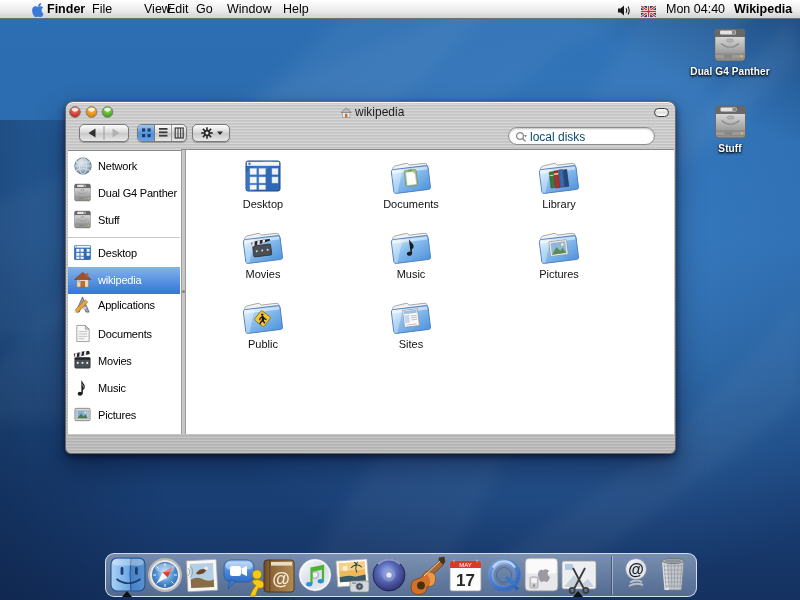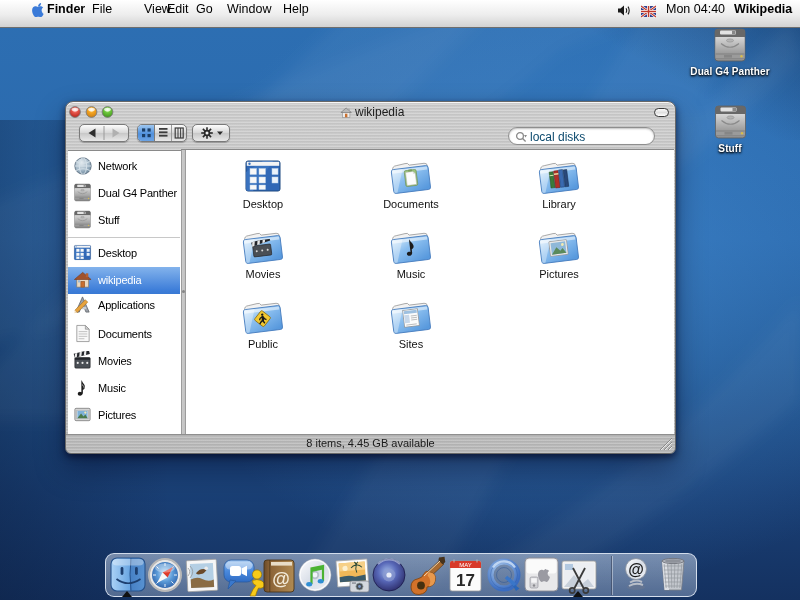--- a/index.html
+++ b/index.html
@@ -1,20 +1,20 @@
 <!DOCTYPE html>
 <html><head>
 <meta charset="utf-8">
 <style>
   * { margin:0; padding:0; box-sizing:border-box; }
   html,body { width:800px; height:600px; overflow:hidden; }
   body { font-family:"Liberation Sans", sans-serif; position:relative; background:#2a6cb0; }
 
   
-  #menubar { position:absolute; left:0; top:0; width:800px; height:28px;
+  #menubar { position:absolute; left:0; top:0; width:800px; height:19px;
     background:linear-gradient(#ffffff, #ededed 55%, #d2d2d2);
     border-bottom:1px solid #6e6e6e;
     font-size:12.5px; color:#000; z-index:5; }
   .mi { position:absolute; top:2px; height:15px; line-height:15px; white-space:nowrap; }
 
   
   #win { position:absolute; left:65px; top:101px; width:611px; height:353px;
     border-radius:8px 8px 6px 6px;
     background:
       repeating-linear-gradient(0deg, rgba(255,255,255,0.17) 0px, rgba(255,255,255,0.17) 1px, rgba(80,80,80,0.12) 2px, rgba(140,140,140,0.07) 3px),
@@ -507,34 +507,20 @@
       <g stroke="#b0b0b0" stroke-width="0.8">
           <line x1="8" y1="7" x2="14" y2="7"></line>
           <line x1="8" y1="9" x2="14" y2="9"></line>
           <line x1="8" y1="11" x2="14" y2="11"></line>
           <line x1="2.5" y1="15.5" x2="13" y2="15.5"></line>
         </g>
     </svg>
     <div style="margin-top:3px;">Sites</div>
   </div>
 
-  <div id="statusbar">8 items, 4.45 GB available
-    <svg style="position:absolute; right:2px; bottom:2px;" width="14" height="14" viewBox="0 0 14 14">
-      <g stroke="#8a8a8a" stroke-width="1">
-        <line x1="13" y1="1" x2="1" y2="13"></line>
-          <line x1="13" y1="5" x2="5" y2="13"></line>
-          <line x1="13" y1="9" x2="9" y2="13"></line>
-      </g>
-      <g stroke="#e8e8e8" stroke-width="1">
-        <line x1="13" y1="2" x2="2" y2="13"></line>
-          <line x1="13" y1="6" x2="6" y2="13"></line>
-          <line x1="13" y1="10" x2="10" y2="13"></line>
-      </g>
-    </svg>
-  </div>
 </div>
 
 <div id="dock">
 
   <div style="position:absolute; left:505px; top:2px; width:1px; height:39px; background:rgba(60,70,95,.65); box-shadow:1px 0 0 rgba(255,255,255,.4);"></div>
   <svg style="position:absolute; left:0; top:0;" width="592" height="44" viewBox="0 0 592 44">
     <defs>
       <linearGradient id="fing" x1="0" y1="0" x2="1" y2="0">
           <stop offset="0" stop-color="#abd2f6"></stop>
           <stop offset="0.55" stop-color="#6aa6e2"></stop>

